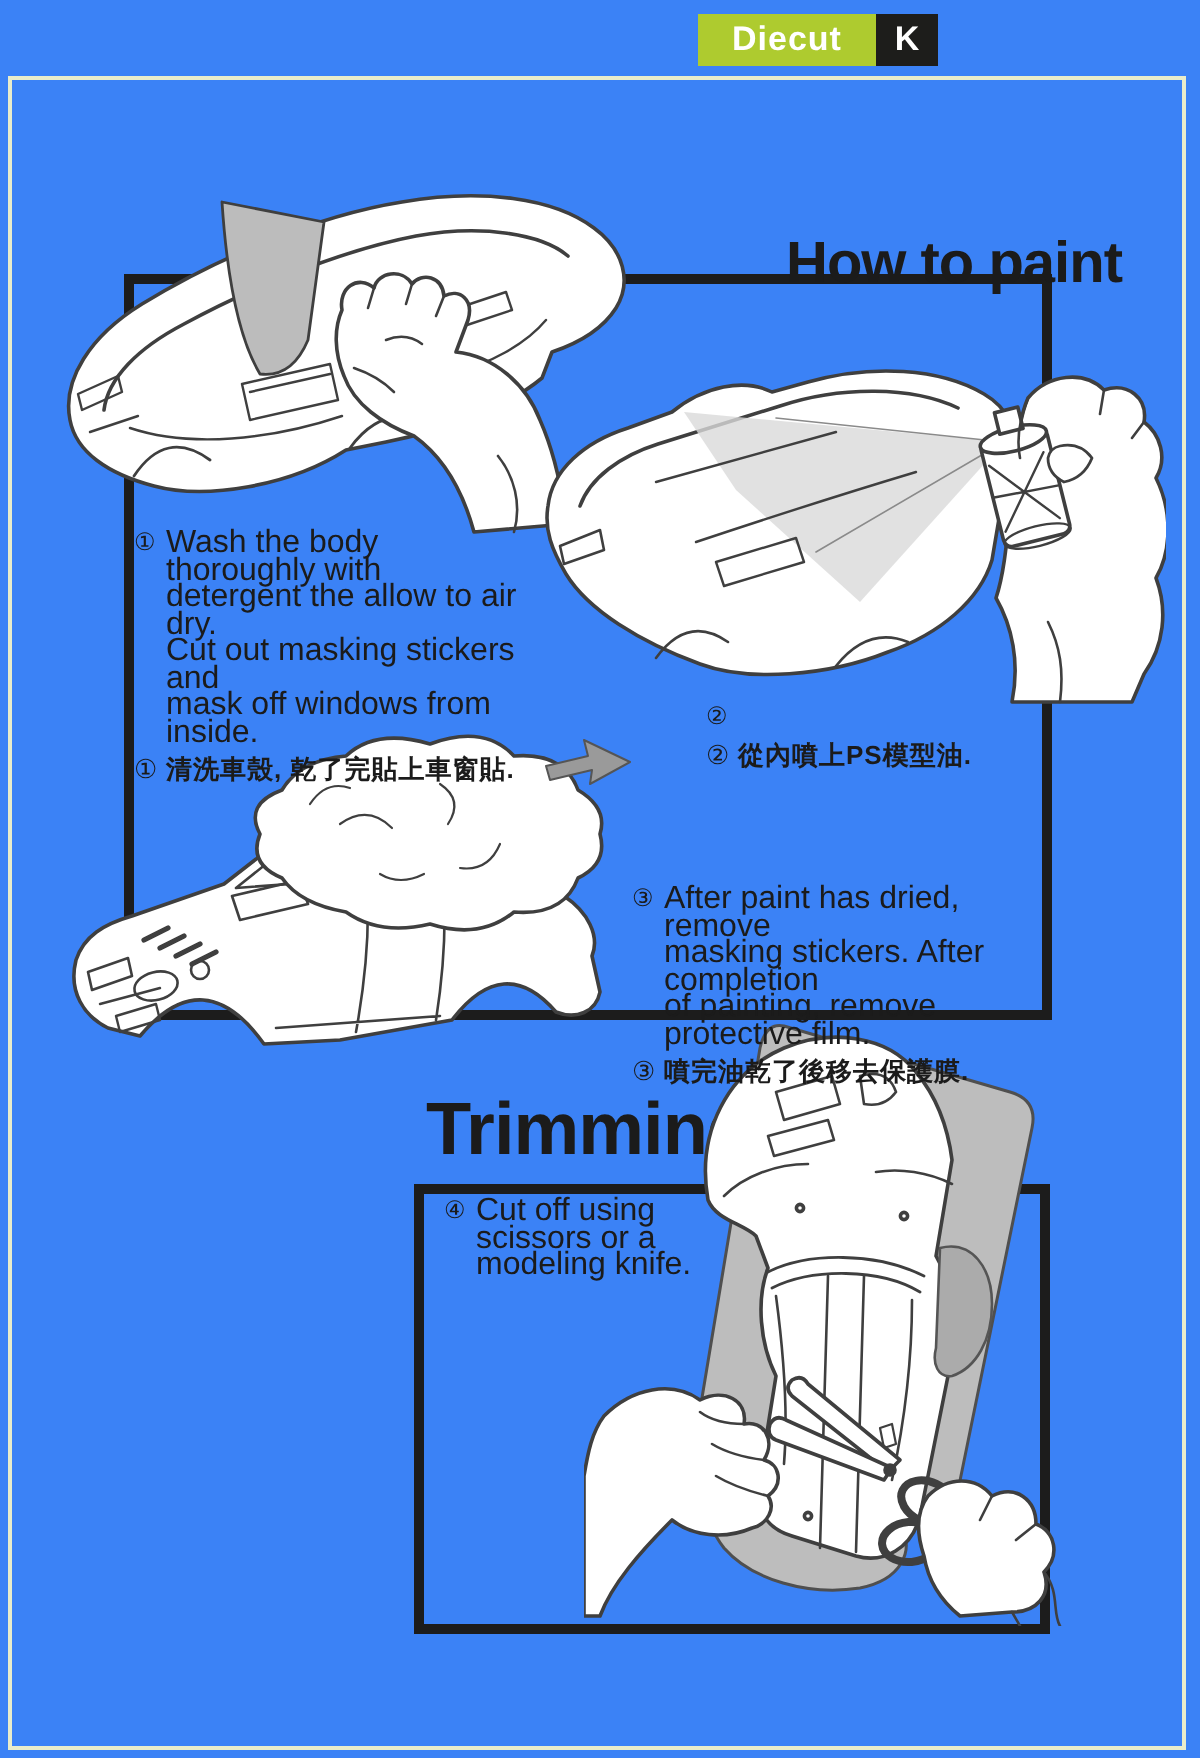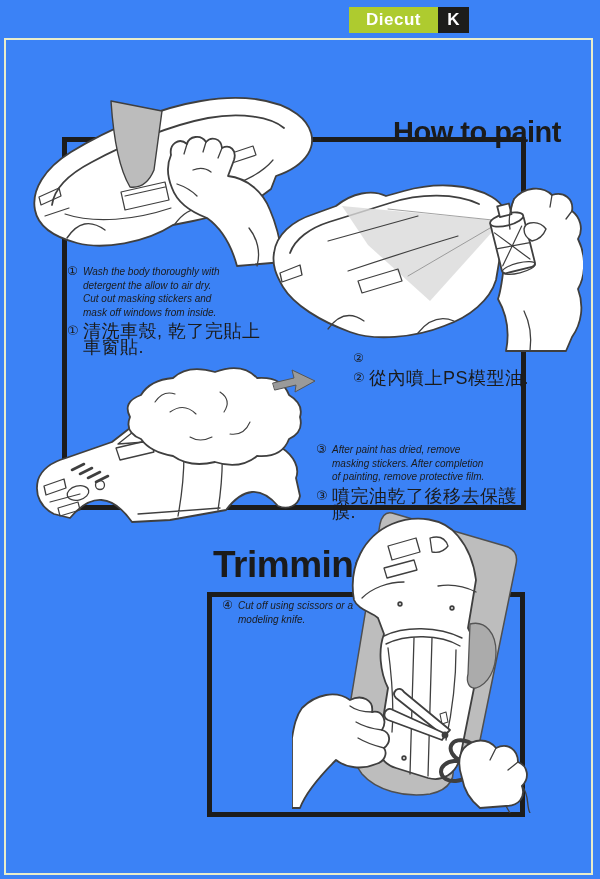--- a/index.html
+++ b/index.html
@@ -16,24 +16,24 @@
   
   .box{position:absolute;border:5px solid #1c1c1c;box-sizing:border-box;}
   .box1{left:62px;top:137px;width:464px;height:373px;}
   .box2{left:207px;top:592px;width:318px;height:225px;}
   .h-paint{position:absolute;left:376px;top:99px;margin:17px;font-size:29px;font-weight:bold;letter-spacing:-.5px;}
   .h-trim{position:absolute;left:213px;top:544px;margin:0;font-size:37px;font-weight:bold;letter-spacing:-.5px;}
   
   .step{position:absolute;z-index:6;}
   .row{display:flex;align-items:flex-start;}
   .row .num{flex:0 0 16px;font-size:12px;line-height:13.5px;}
-  .row.en .txt{font-size:10px;line-height:13.5px;white-space:pre-line;font-style:italic;}
+  .row.en .txt{font-size:16px;line-height:13.5px;white-space:pre-line;}
   .row.zh{margin-top:4px;}
   .row.zh .num{font-size:13px;line-height:16px;}
-  .row.zh .txt{font-size:18px;line-height:16px;letter-spacing:.5px;}
+  .row.zh .txt{font-size:13px;line-height:16px;letter-spacing:.5px;font-weight:bold;}
   .step1{left:67px;top:265px;width:200px;}
   .step2{left:353px;top:352px;width:180px;}
   .step3{left:316px;top:443px;width:215px;}
   .step4{left:222px;top:599px;width:160px;}
   
   .illu{position:absolute;z-index:4;}
   .i1{left:25px;top:92px;}
   .i2{left:268px;top:183px;}
   .i3{left:20px;top:352px;}
   .i4{left:292px;top:508px;}

